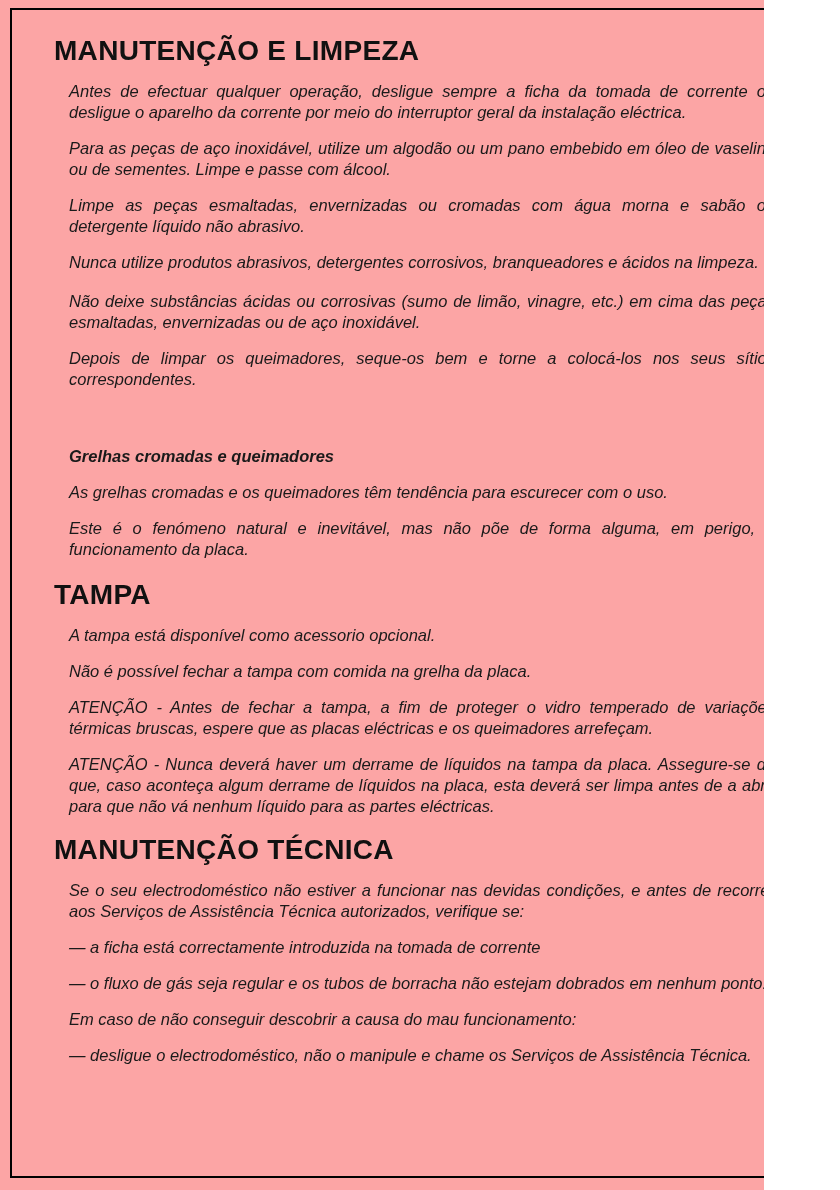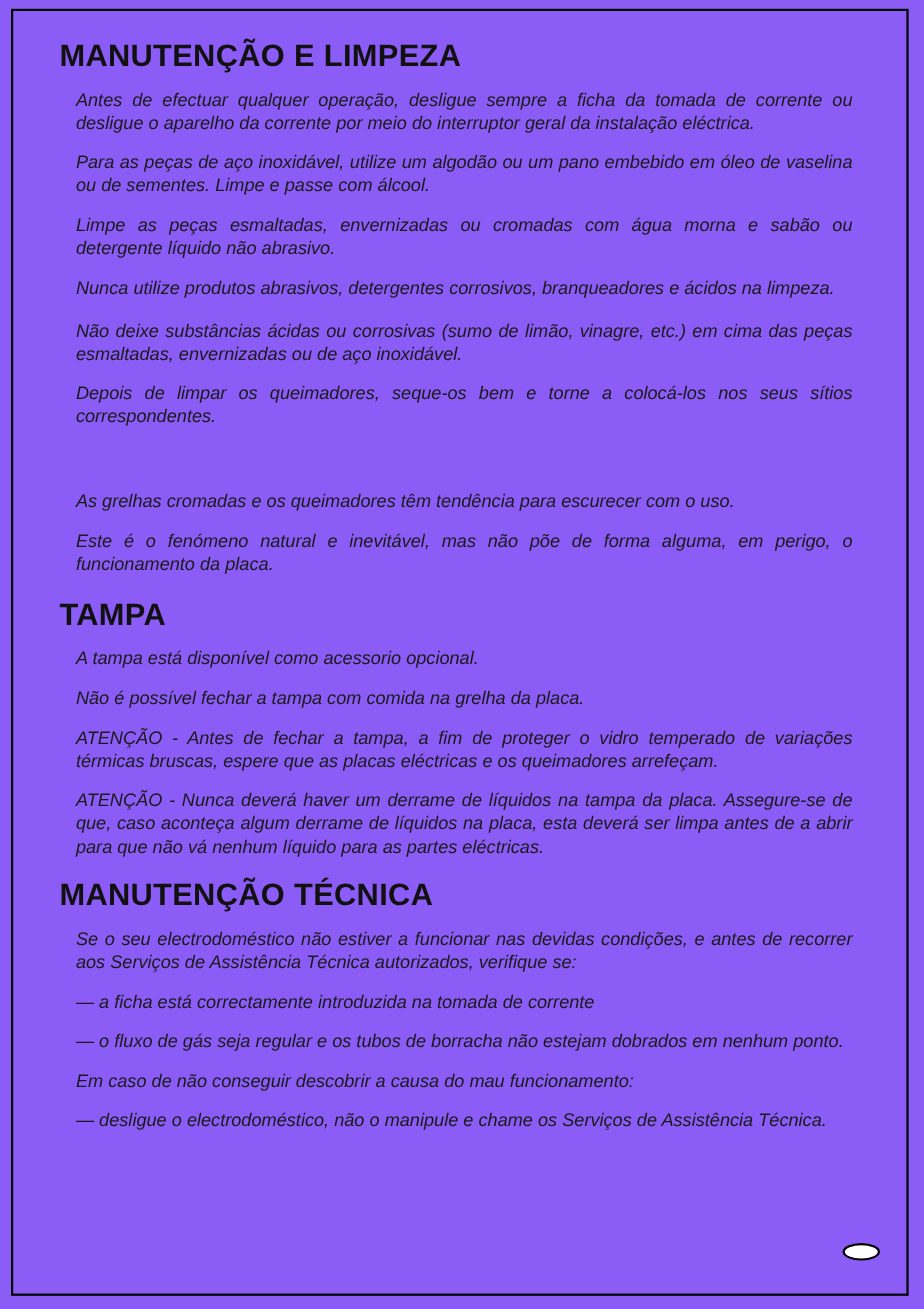--- a/index.html
+++ b/index.html
@@ -7,23 +7,23 @@
     padding: 0;
     background: #ffffff;
     width: 840px;
     height: 1190px;
     font-family: "Liberation Sans", sans-serif;
     color: #1a1a1a;
     -webkit-font-smoothing: antialiased;
   }
   .page {
     position: relative;
-    width: 840px;
+    width: 764px;
     height: 1190px;
-    background: #8b5cf6;
+    background: #fca5a5;
     overflow: hidden;
   }
   .frame {
     position: absolute;
     left: 10px;
     top: 8px;
     width: 816px;
     height: 1170px;
     border: 2px solid #000000;
     box-sizing: border-box;
@@ -88,20 +88,21 @@
         <p>Limpe as peças esmaltadas, envernizadas ou cromadas com água morna e sabão ou detergente líquido não abrasivo.</p>
         <p>Nunca utilize produtos abrasivos, detergentes corrosivos, branqueadores e ácidos na limpeza.</p>
       </div>
 
       <div class="group">
         <p>Não deixe substâncias ácidas ou corrosivas (sumo de limão, vinagre, etc.) em cima das peças esmaltadas, envernizadas ou de aço inoxidável.</p>
         <p>Depois de limpar os queimadores, seque-os bem e torne a colocá-los nos seus sítios correspondentes.</p>
       </div>
 
       <div class="group sub-gap">
+        <p class="bold">Grelhas cromadas e queimadores</p>
         <p>As grelhas cromadas e os queimadores têm tendência para escurecer com o uso.</p>
         <p>Este é o fenómeno natural e inevitável, mas não põe de forma alguma, em perigo, o funcionamento da placa.</p>
       </div>
     </section>
 
     <section>
       <h1 class="h1-tampa">TAMPA</h1>
 
       <div class="group-tight">
         <p>A tampa está disponível como acessorio opcional.</p>

